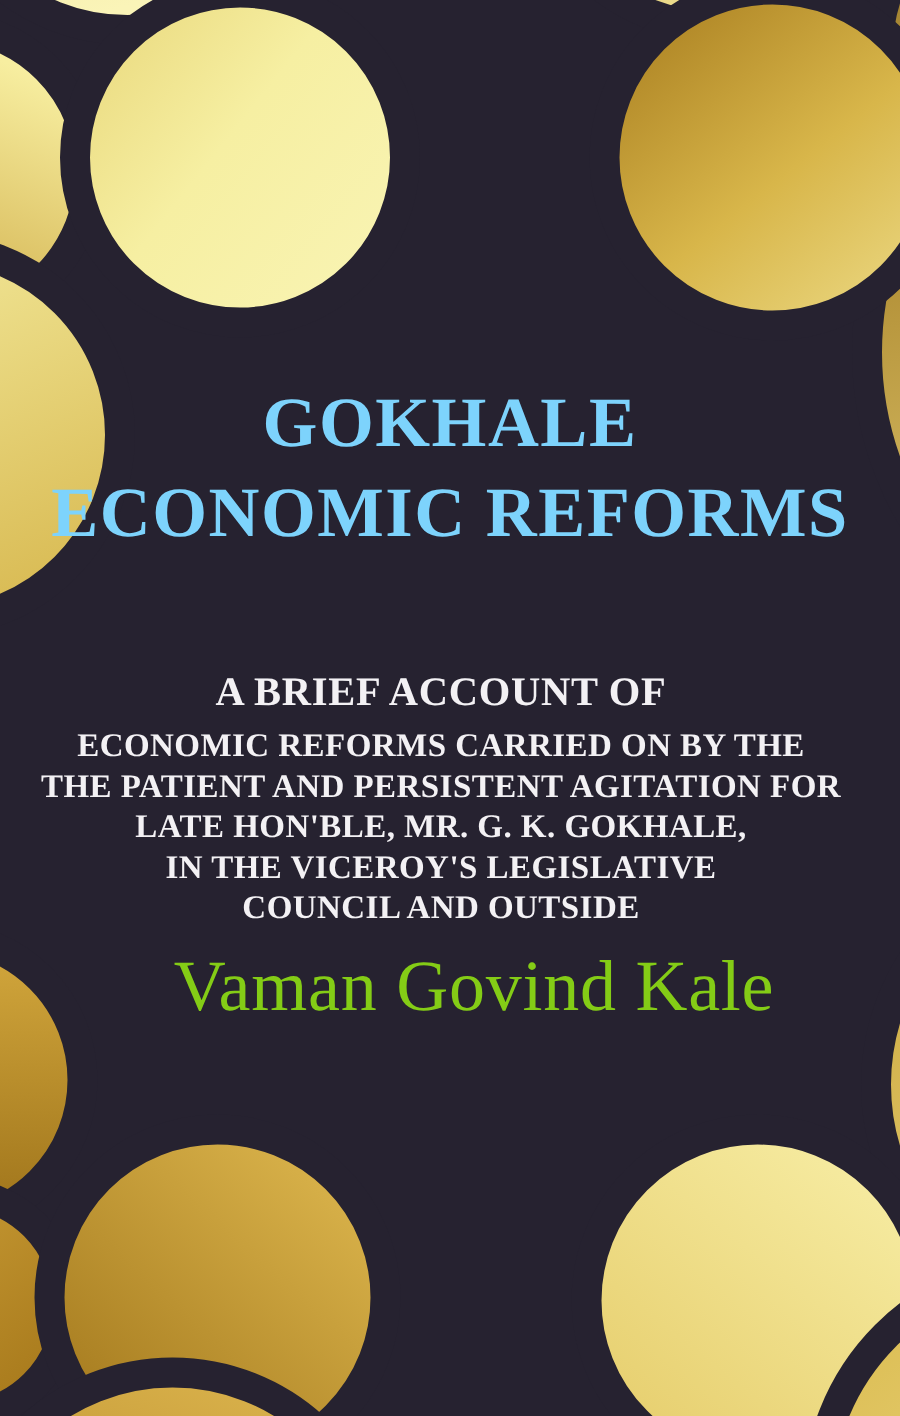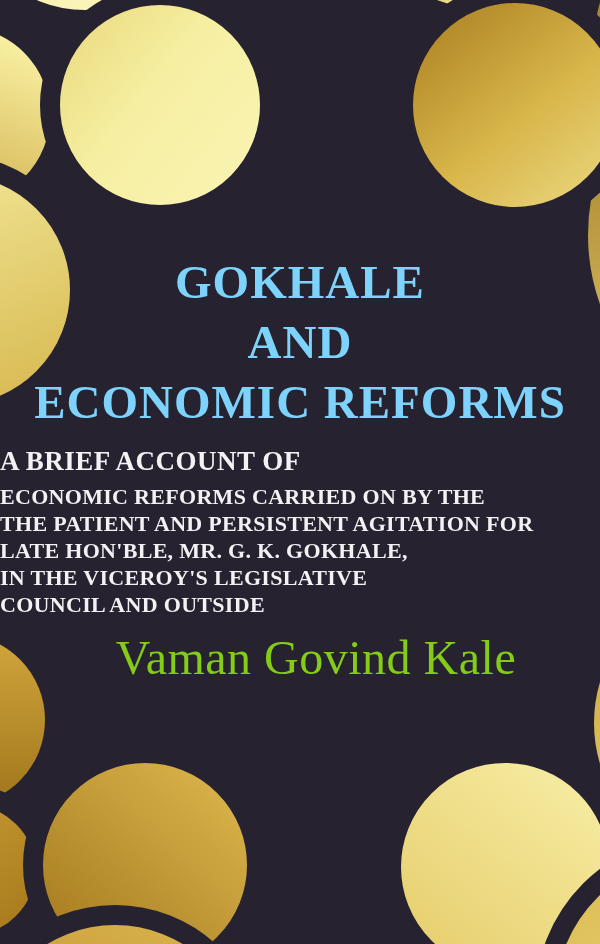--- a/index.html
+++ b/index.html
@@ -8,21 +8,21 @@
     background:#262230;overflow:hidden;
     font-family:"Liberation Serif","DejaVu Serif",serif;
   }
   .ornaments{position:absolute;left:0;top:0;width:600px;height:944px;display:block;}
   .textlayer{position:absolute;left:0;top:0;width:600px;height:944px;}
   .title-block{position:absolute;top:252px;left:0;width:600px;text-align:center;}
   .title-line{
     font-size:47px;font-weight:bold;line-height:60px;
     color:#7dd3fc;letter-spacing:1px;
   }
-  .subtitle-block{position:absolute;top:446px;left:0;width:588px;color:#f3f1f4;}
+  .subtitle-block{position:absolute;top:446px;left:0;width:588px;text-align:center;color:#f3f1f4;}
   .subtitle-heading{
     font-size:27px;font-weight:bold;line-height:30px;margin-bottom:7px;letter-spacing:0.5px;
   }
   .subtitle-line{
     font-size:22px;font-weight:bold;line-height:27px;letter-spacing:0.3px;
   }
   .author-line{
     position:absolute;top:630px;left:0;width:600px;text-align:center;
     font-size:48px;font-weight:normal;color:#84cc16;letter-spacing:0.5px;margin-left:16px;
   }
@@ -123,21 +123,20 @@
       <circle cx="736" cy="723" r="152" fill="url(#gH)"></circle>
       <circle cx="505" cy="867" r="114" fill="url(#gG)"></circle>
       <circle cx="700" cy="1000" r="155" fill="url(#gH2)"></circle>
     </g>
   </svg>
 
   <div class="textlayer">
 
     <div class="title-block">
       <div class="title-line">GOKHALE</div>
-      <div class="title-line">AND</div>
       <div class="title-line">ECONOMIC REFORMS</div>
     </div>
 
     <div class="subtitle-block">
       <div class="subtitle-heading">A BRIEF ACCOUNT OF</div>
       <div class="subtitle-line">ECONOMIC REFORMS CARRIED ON BY THE</div>
       <div class="subtitle-line">THE PATIENT AND PERSISTENT AGITATION FOR</div>
       <div class="subtitle-line">LATE HON'BLE, MR. G. K. GOKHALE,</div>
       <div class="subtitle-line">IN THE VICEROY'S LEGISLATIVE</div>
       <div class="subtitle-line">COUNCIL AND OUTSIDE</div>

